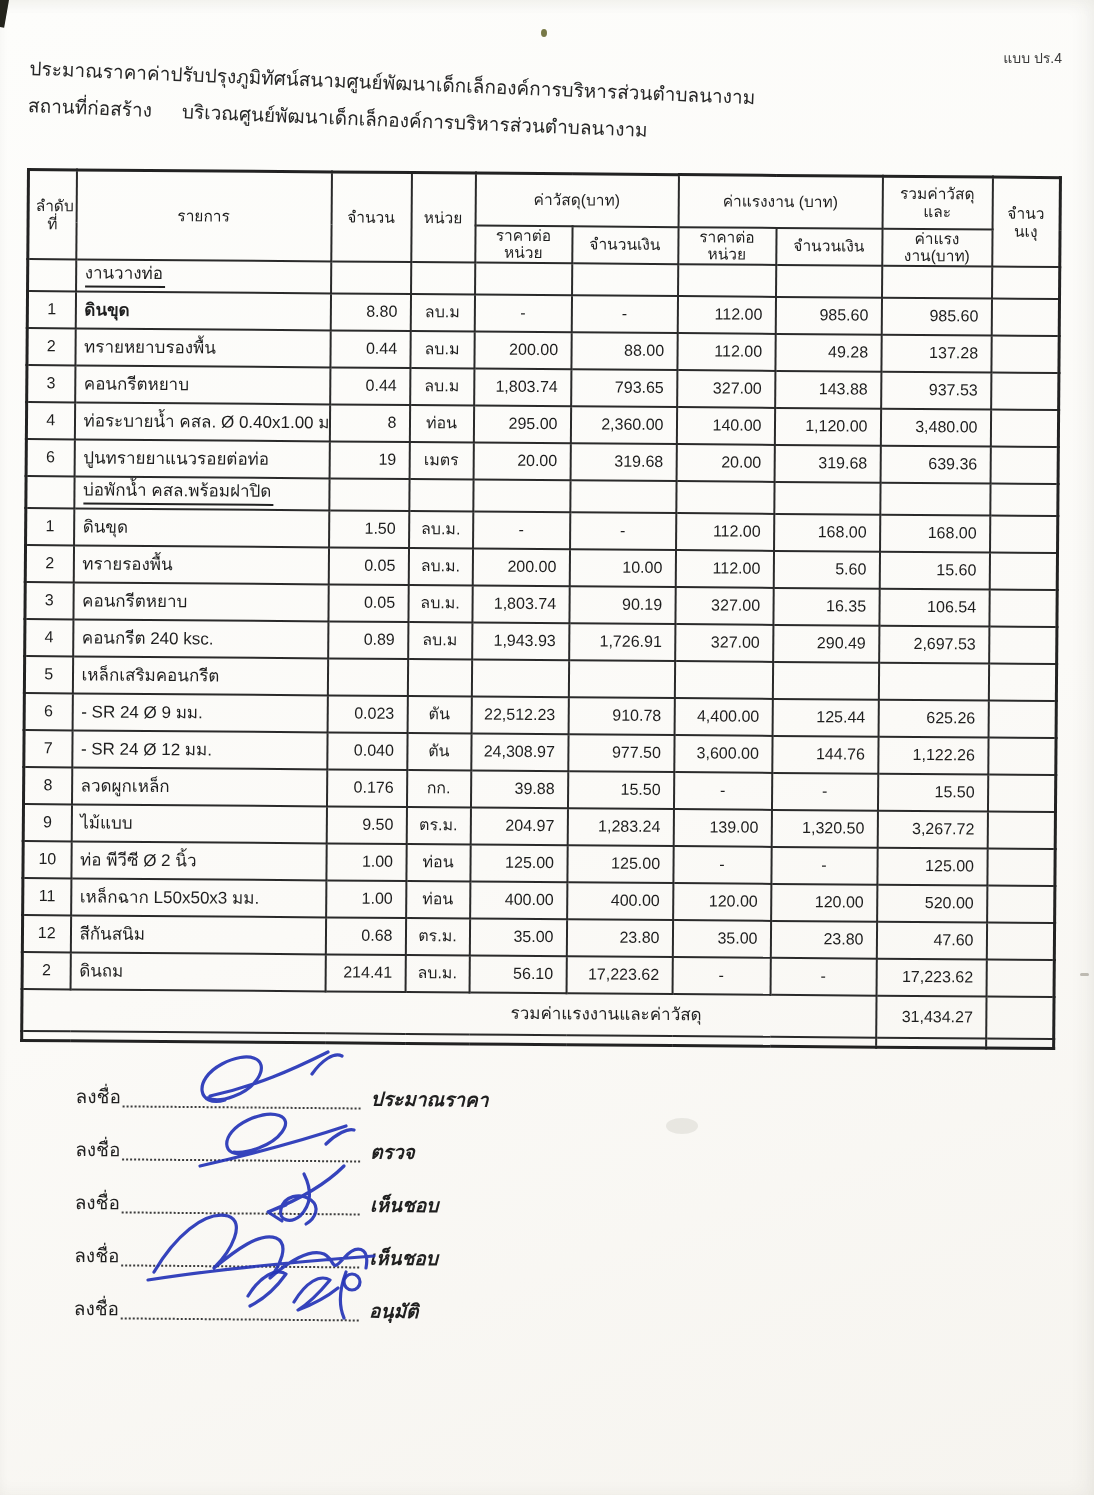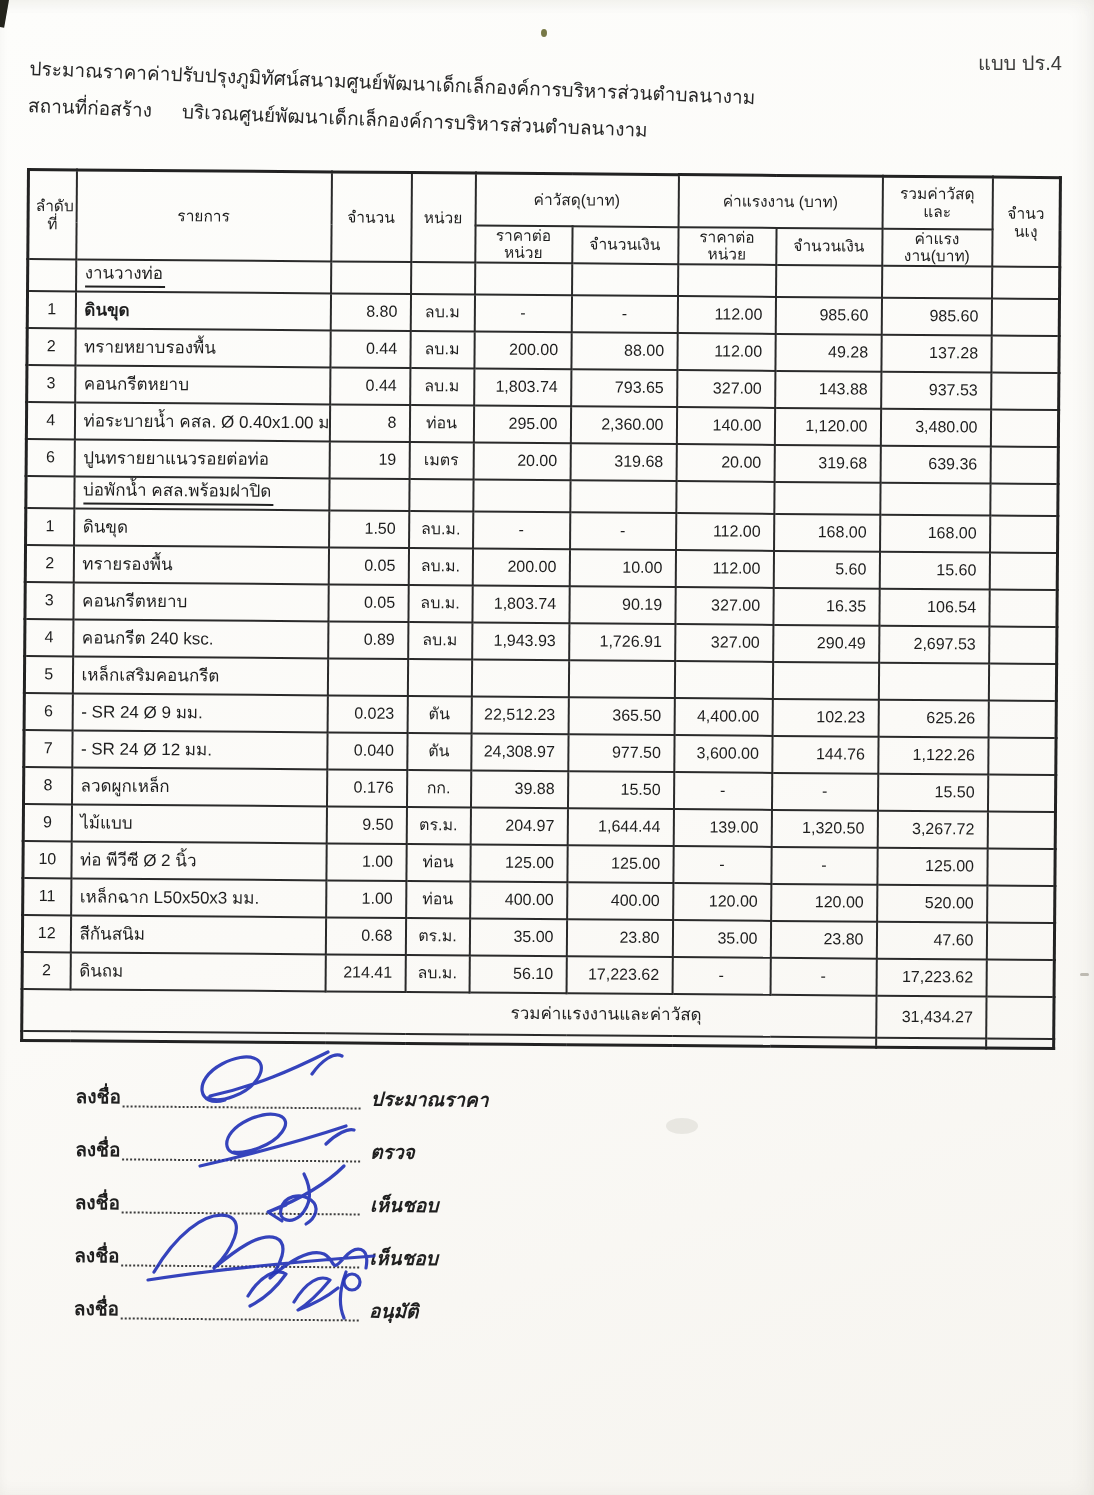--- a/index.html
+++ b/index.html
@@ -20,21 +20,21 @@
     position:absolute;inset:0;
     background:linear-gradient(160deg,#fdfdfb 0%,#fbfaf7 55%,#f6f4ef 100%);
     box-shadow:inset -8px 0 18px rgba(60,55,40,.05), inset 0 6px 12px rgba(60,55,40,.03);
   }
   
   .corner-mark{position:absolute;left:-3px;top:-5px;width:10px;height:32px;background:#23231c;transform:rotate(10deg);}
   .speck-dot{position:absolute;left:541px;top:29px;width:6px;height:8px;border-radius:50%;background:#5f6026;opacity:.85;}
   .speck-dash{position:absolute;left:1080px;top:973px;width:9px;height:3px;border-radius:2px;background:#8f8b80;opacity:.55;}
   .smudge{position:absolute;left:666px;top:1118px;width:32px;height:16px;border-radius:50%;background:rgba(145,140,128,.16);}
 
-  .form-code{position:absolute;top:47px;right:32px;font-size:20px;color:#3a3a3a;}
+  .form-code{position:absolute;top:47px;right:32px;font-size:14px;color:#3a3a3a;}
 
   .doc-header{
     position:absolute;left:30px;top:58px;width:740px;
     transform:rotate(2.3deg);transform-origin:0 0;
     font-size:19px;line-height:1.2;color:#262626;
   }
   .doc-title{white-space:nowrap;}
   .doc-location{margin-top:14px;white-space:nowrap;}
   .loc-label{margin-right:30px;}
 
@@ -61,21 +61,21 @@
   tfoot td{height:42px;}
   tfoot .summary-label{text-align:center;padding-left:320px !important;font-size:17px;}
   tfoot .tail-row td{height:9px;}
 
   .sig-block{
     position:absolute;left:76px;top:1058px;
     transform:rotate(0.5deg);transform-origin:0 0;
     font-size:19px;color:#1f1f1f;
   }
   .sig-row{height:53px;display:flex;align-items:flex-end;}
-  .sig-label{font-weight:bold;text-align:right;}
+  .sig-label{font-weight:normal;text-align:right;}
   .sig-dots{display:inline-block;width:238px;height:10px;border-bottom:2.4px dotted #3c3c3c;margin:0 2px 4px 2px;}
   .sig-role{font-weight:bold;font-style:italic;margin-left:8px;}
 
   svg.ink{position:absolute;left:60px;top:1028px;width:560px;height:312px;pointer-events:none;}
   svg.ink path,svg.ink circle{fill:none;stroke:var(--ink);stroke-width:3.2;stroke-linecap:round;stroke-linejoin:round;opacity:.92;}
 </style>
 </head>
 <body>
 
 <div class="page">
@@ -273,23 +273,23 @@
           <td class="num"></td>
           <td class="num"></td>
           <td class="ctr"></td>
         </tr>
         <tr>
           <td class="ctr">6</td>
           <td class="left">- SR 24 Ø 9 มม.</td>
           <td class="num">0.023</td>
           <td class="ctr">ตัน</td>
           <td class="num">22,512.23</td>
-          <td class="num">365.50</td>
+          <td class="num">910.78</td>
           <td class="num">4,400.00</td>
-          <td class="num">102.23</td>
+          <td class="num">125.44</td>
           <td class="num">625.26</td>
           <td class="ctr"></td>
         </tr>
         <tr>
           <td class="ctr">7</td>
           <td class="left">- SR 24 Ø 12 มม.</td>
           <td class="num">0.040</td>
           <td class="ctr">ตัน</td>
           <td class="num">24,308.97</td>
           <td class="num">977.50</td>
@@ -309,21 +309,21 @@
           <td class="num dash">-</td>
           <td class="num">15.50</td>
           <td class="ctr"></td>
         </tr>
         <tr>
           <td class="ctr">9</td>
           <td class="left">ไม้แบบ</td>
           <td class="num">9.50</td>
           <td class="ctr">ตร.ม.</td>
           <td class="num">204.97</td>
-          <td class="num">1,644.44</td>
+          <td class="num">1,283.24</td>
           <td class="num">139.00</td>
           <td class="num">1,320.50</td>
           <td class="num">3,267.72</td>
           <td class="ctr"></td>
         </tr>
         <tr>
           <td class="ctr">10</td>
           <td class="left">ท่อ พีวีซี Ø 2 นิ้ว</td>
           <td class="num">1.00</td>
           <td class="ctr">ท่อน</td>

